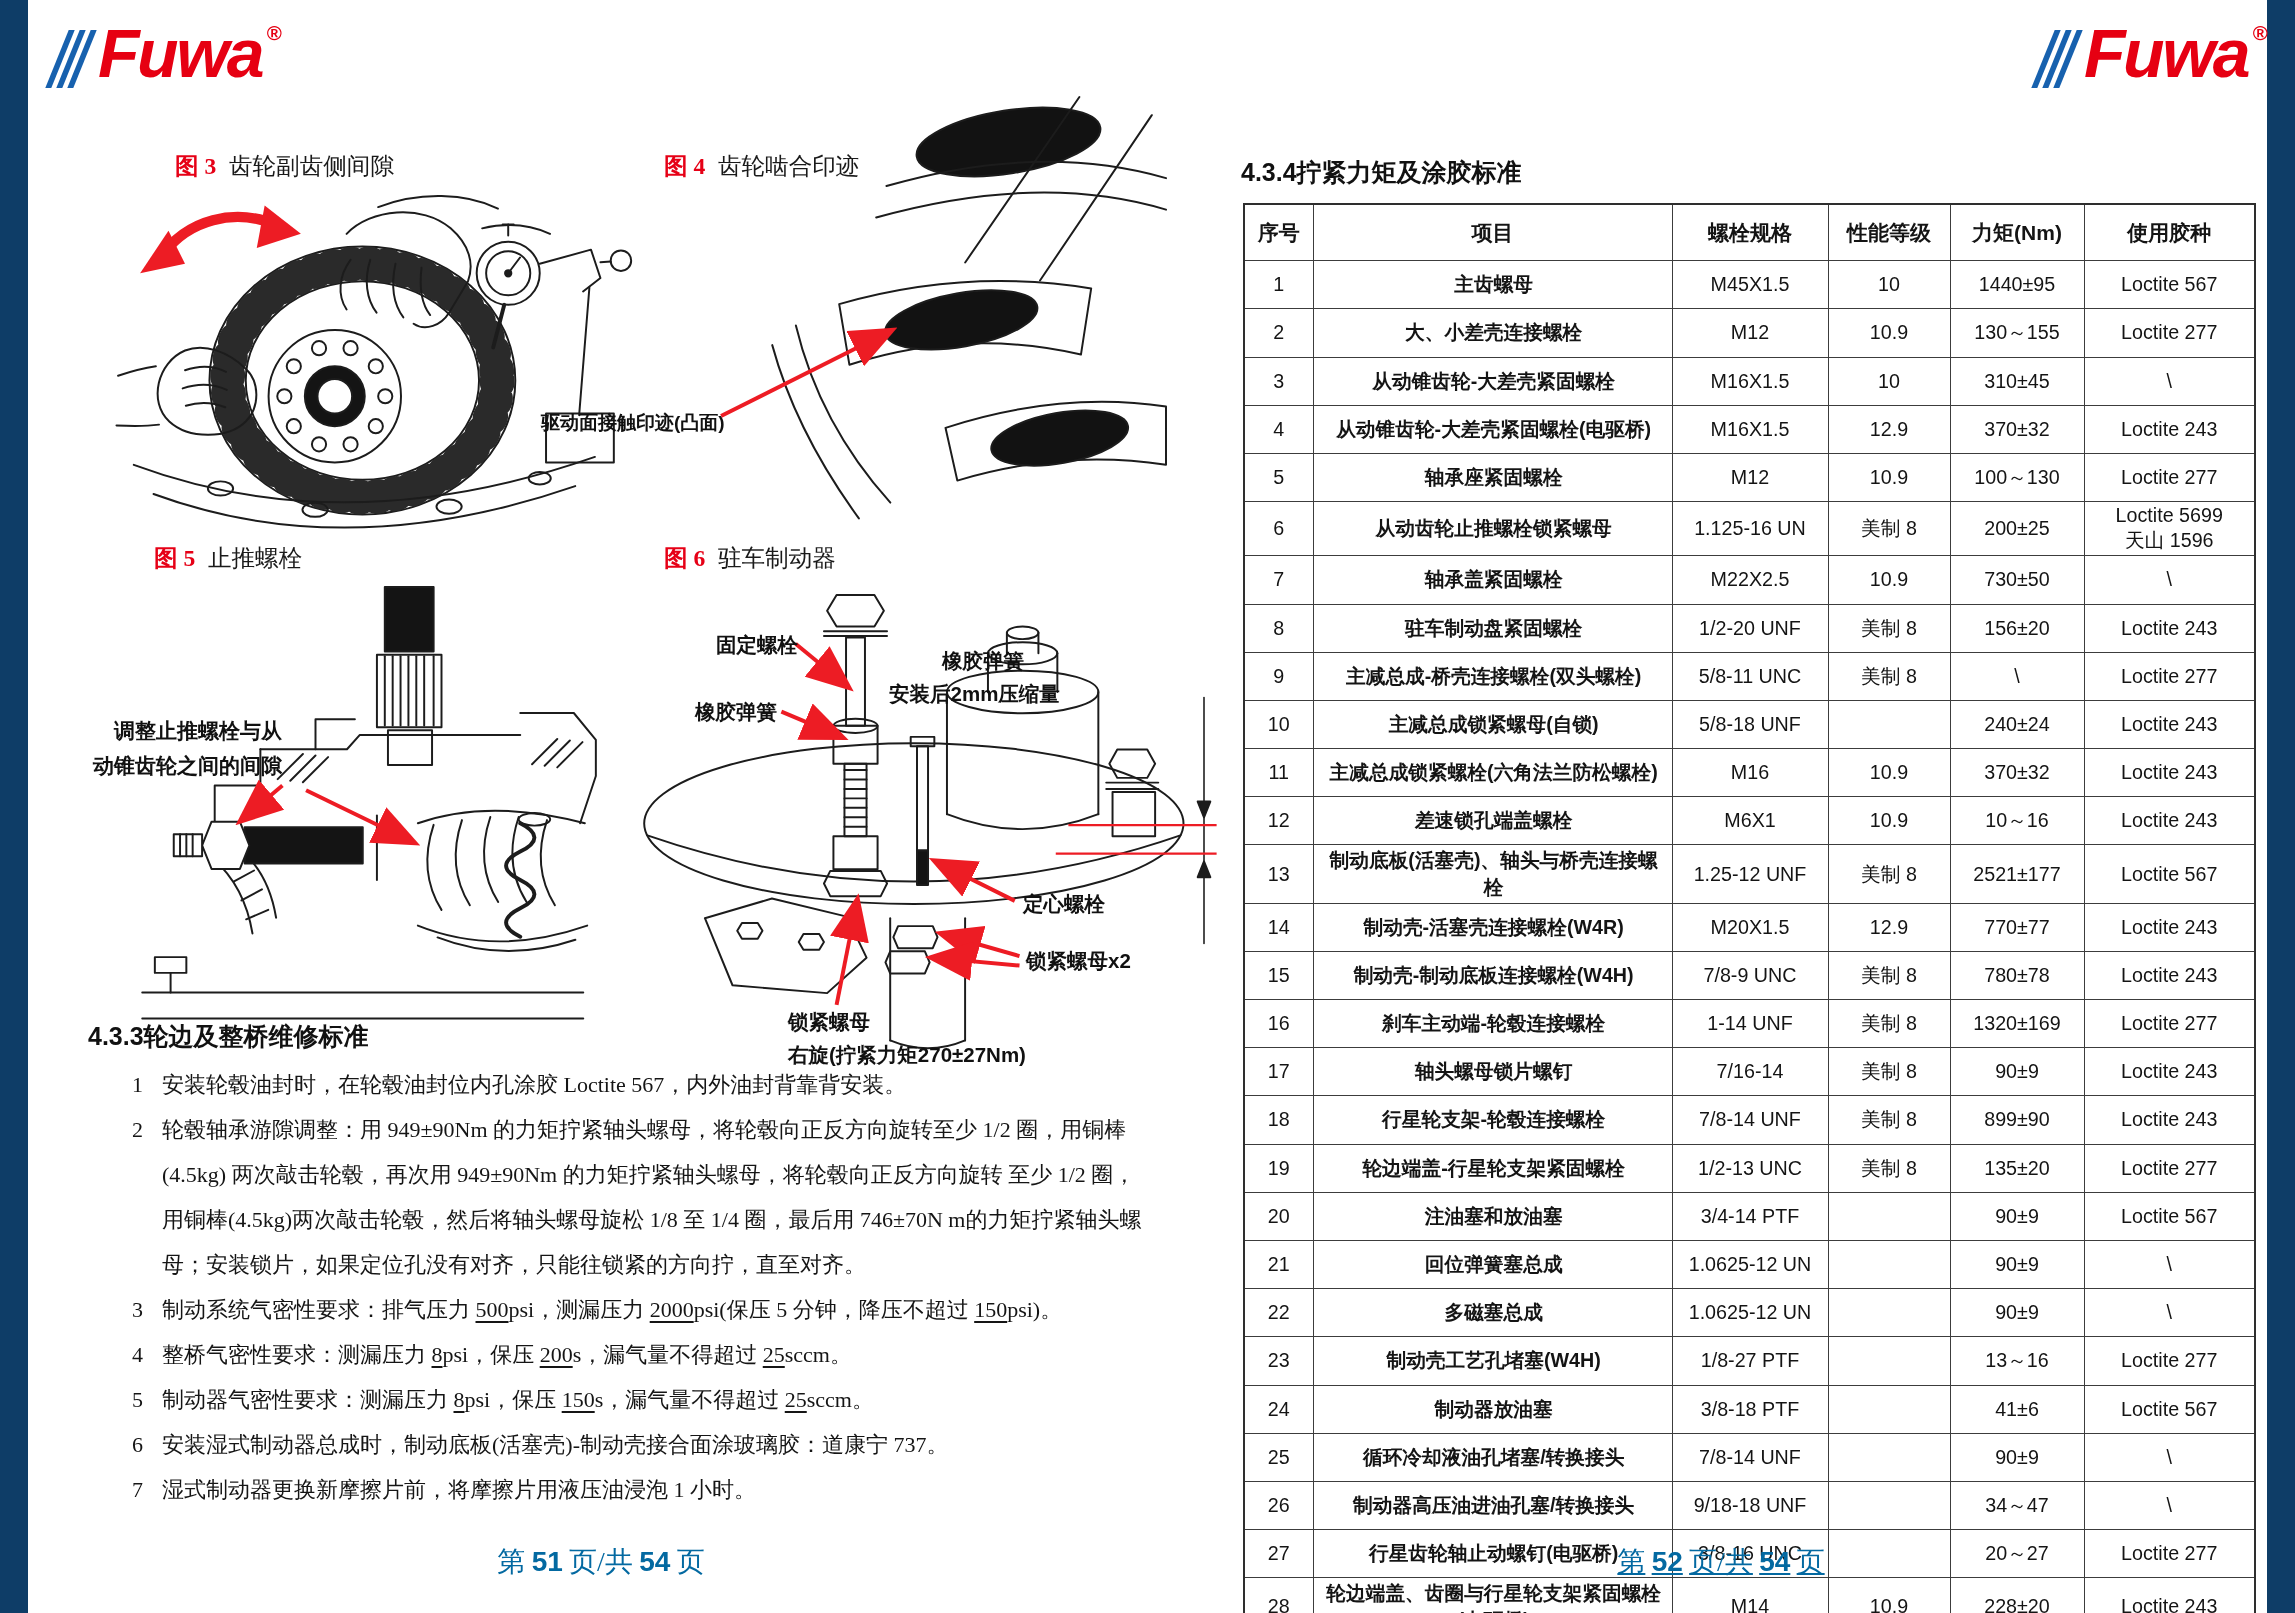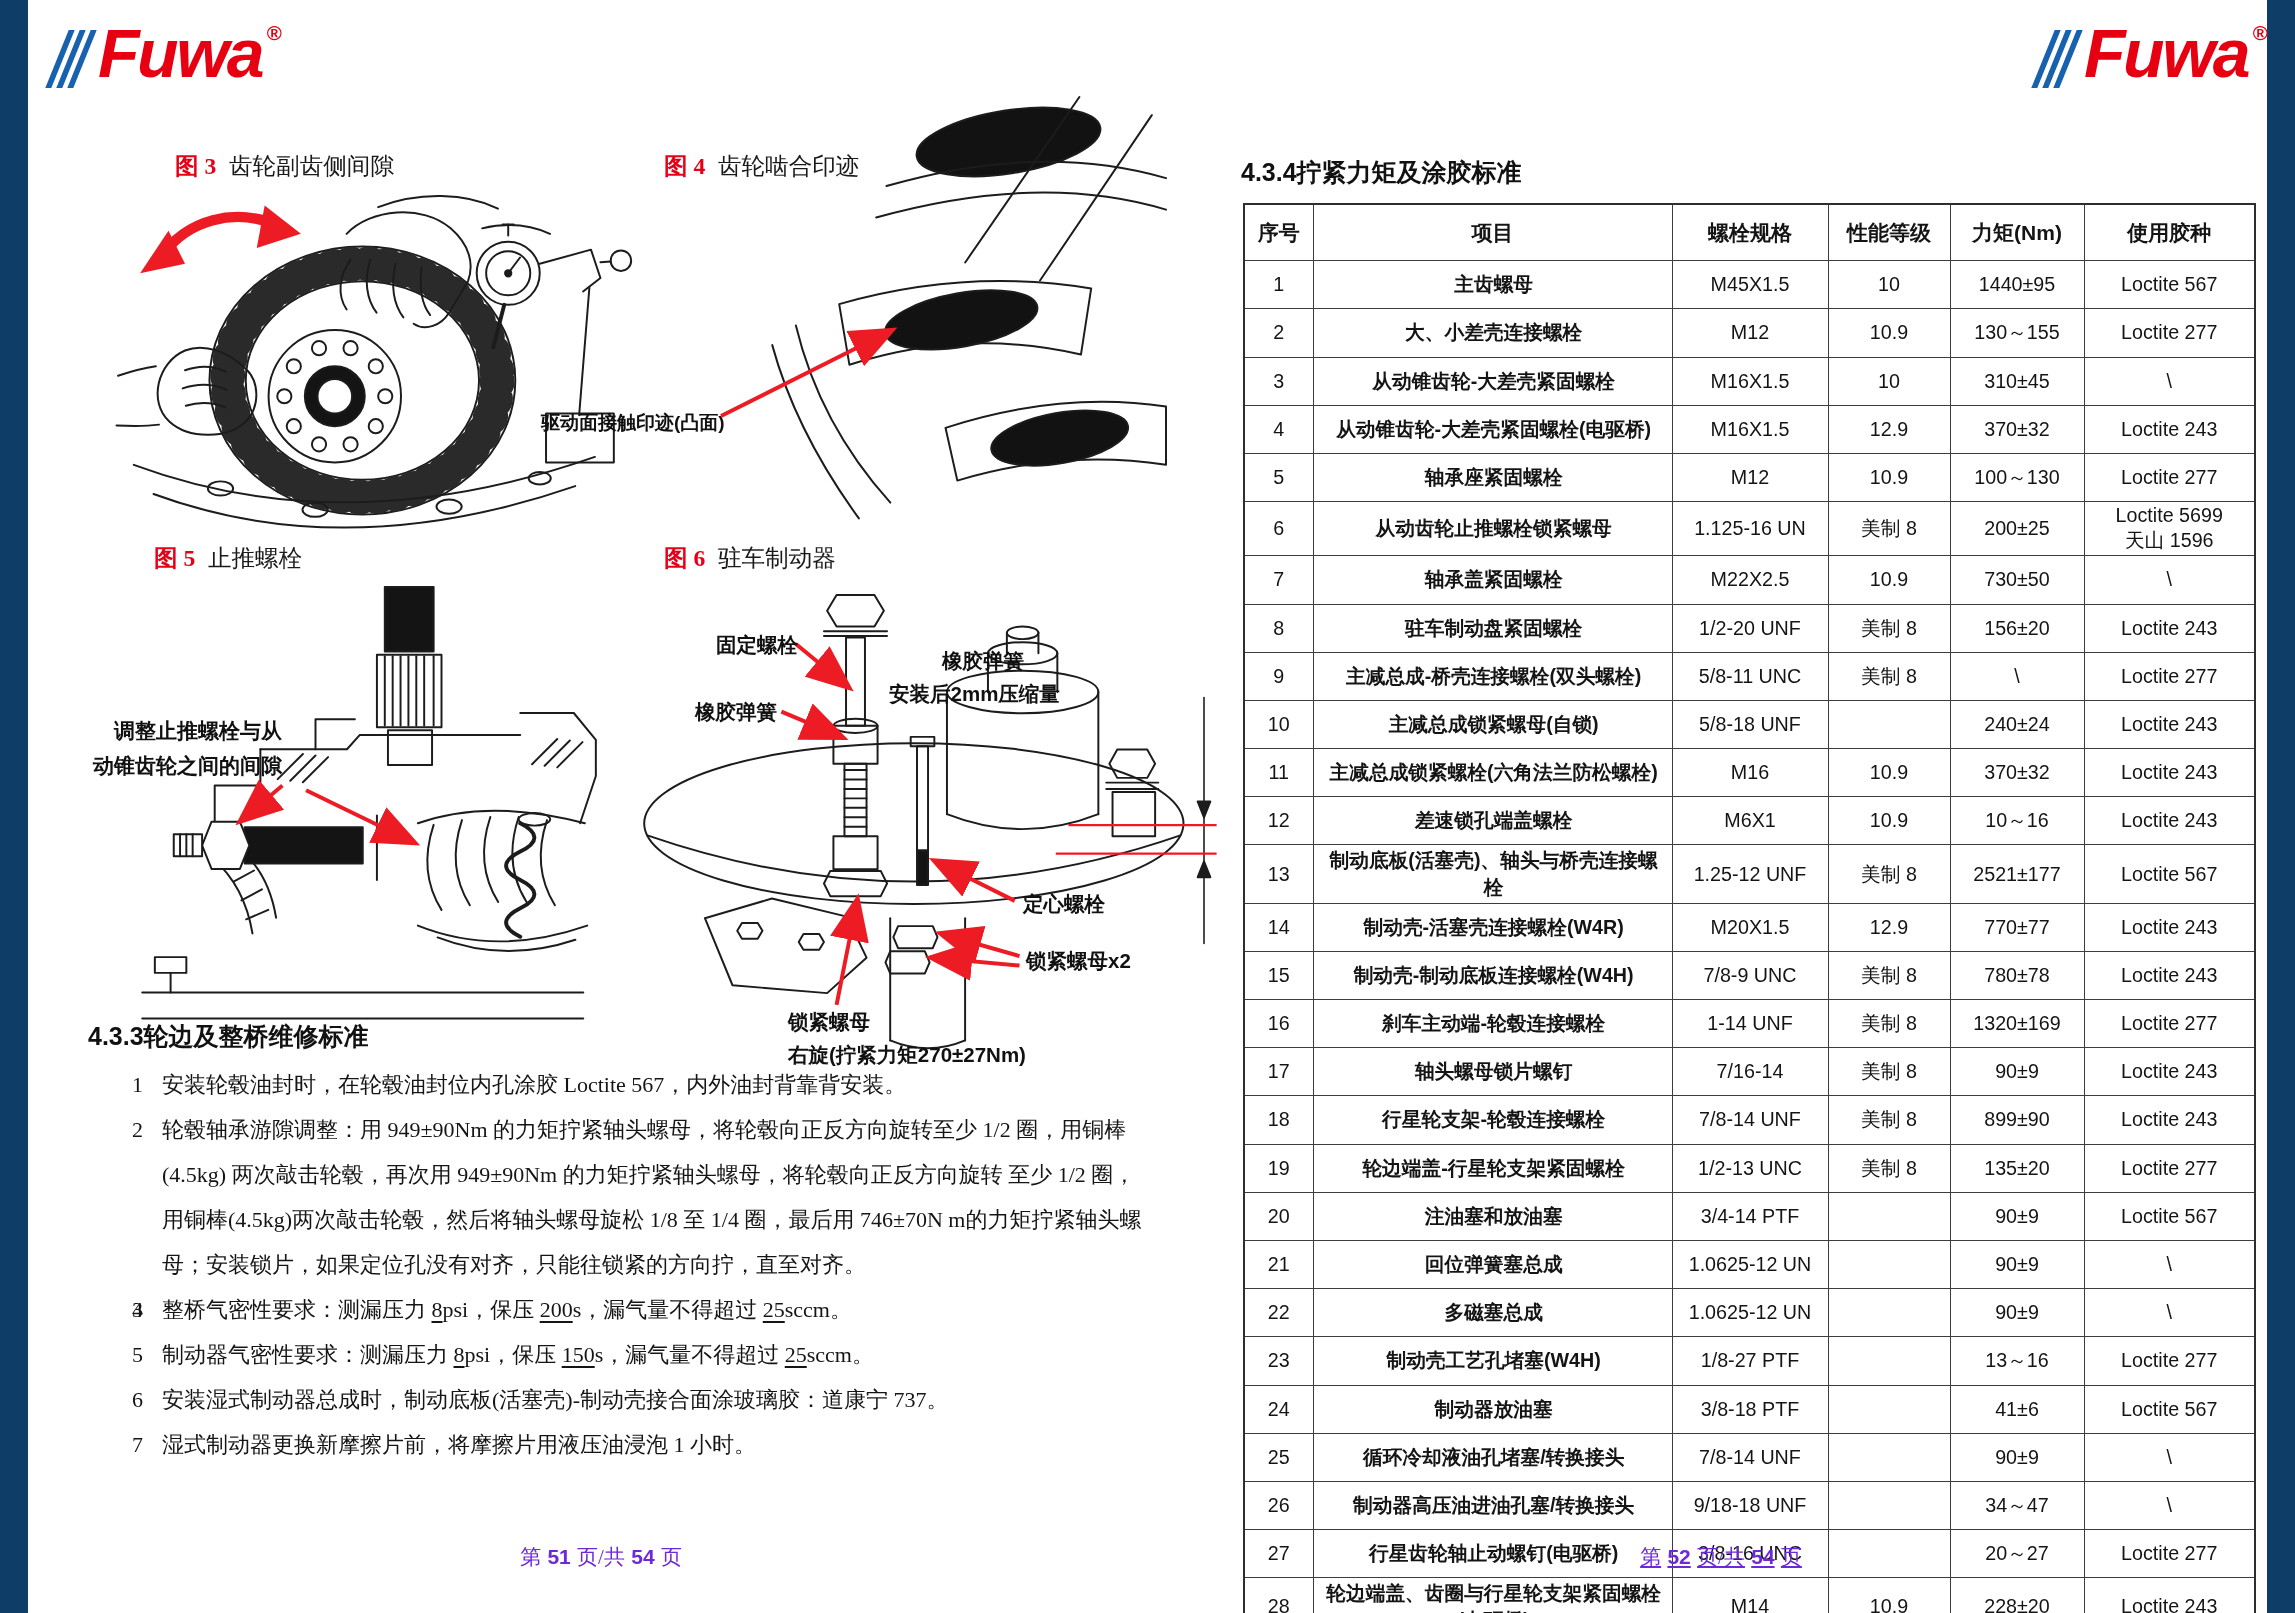--- a/index.html
+++ b/index.html
@@ -34,21 +34,21 @@
   
   .tq-wrap{position:absolute;}
   table.tq{border-collapse:collapse;table-layout:fixed;width:1012px;background:#fff;}
   table.tq th,table.tq td{border:1.2px solid #3c3c3c;text-align:center;vertical-align:middle;
        font-size:19.7px;color:#141414;white-space:pre-line;padding:1.6px 4.7px;}
   table.tq th{height:52px;font-size:21px;font-weight:bold;}
   table.tq td{height:44px;}
   table.tq td.cell-item{text-align:center;padding-left:7px;font-weight:bold;}
   table.tq{border:2px solid #2e2e2e;}
   
-  .footer{position:absolute;font-family:"Liberation Serif",serif;font-size:21px;color:#6d28d9;text-align:center;}
+  .footer{position:absolute;font-family:"Liberation Serif",serif;font-size:28px;color:#0369a1;text-align:center;}
   .footer b{font-family:"Liberation Sans",sans-serif;font-weight:bold;margin:0 6.3px;}
   svg{position:absolute;overflow:visible;}
   .lineart{stroke:#1c1c1c;fill:none;stroke-width:2.5;stroke-linecap:round;stroke-linejoin:round;}
 </style>
 </head>
 <body>
 
 <div class="band left"></div>
 <div class="band right"></div>
 
@@ -296,21 +296,21 @@
   <div class="ann" style="left:1026px;top:946px;">锁紧螺母x2</div>
   <div class="ann" style="left:788px;top:1007px;">锁紧螺母</div>
   <div class="ann" style="left:788px;top:1040px;">右旋(拧紧力矩270±27Nm)</div>
 
   <div class="sec-title" style="left:88px;top:1020px;">
     <span class="num">4.3.3</span><span>轮边及整桥维修标准</span>
   </div>
   <div class="svc-list" style="left:88px;top:1062px;width:1062px;">
       <div class="svc-item"><span class="svc-num">1</span><span class="svc-text"><span>安装轮毂油封时，在轮毂油封位内孔涂胶 Loctite 567，内外油封背靠背安装。</span></span></div>
       <div class="svc-item"><span class="svc-num">2</span><span class="svc-text"><span>轮毂轴承游隙调整：用 949±90Nm 的力矩拧紧轴头螺母，将轮毂向正反方向旋转至少 1/2 圈，用铜棒(4.5kg) 两次敲击轮毂，再次用 949±90Nm 的力矩拧紧轴头螺母，将轮毂向正反方向旋转 至少 1/2 圈，用铜棒(4.5kg)两次敲击轮毂，然后将轴头螺母旋松 1/8 至 1/4 圈，最后用 746±70N m的力矩拧紧轴头螺母；安装锁片，如果定位孔没有对齐，只能往锁紧的方向拧，直至对齐。</span></span></div>
-      <div class="svc-item"><span class="svc-num">3</span></div>
+      <div class="svc-item"><span class="svc-num">3</span><span class="svc-text"><span>制动系统气密性要求：排气压力 </span><span class="u">500</span><span>psi，测漏压力 </span><span class="u">2000</span><span>psi(保压 5 分钟，降压不超过 </span><span class="u">150</span><span>psi)。</span></span></div>
       <div class="svc-item"><span class="svc-num">4</span><span class="svc-text"><span>整桥气密性要求：测漏压力 </span><span class="u">8</span><span>psi，保压 </span><span class="u">200</span><span>s，漏气量不得超过 </span><span class="u">25</span><span>sccm。</span></span></div>
       <div class="svc-item"><span class="svc-num">5</span><span class="svc-text"><span>制动器气密性要求：测漏压力 </span><span class="u">8</span><span>psi，保压 </span><span class="u">150</span><span>s，漏气量不得超过 </span><span class="u">25</span><span>sccm。</span></span></div>
       <div class="svc-item"><span class="svc-num">6</span><span class="svc-text"><span>安装湿式制动器总成时，制动底板(活塞壳)-制动壳接合面涂玻璃胶：道康宁 737。</span></span></div>
       <div class="svc-item"><span class="svc-num">7</span><span class="svc-text"><span>湿式制动器更换新摩擦片前，将摩擦片用液压油浸泡 1 小时。</span></span></div>
     </div>
 
   <div class="footer" style="left:28px;top:1543px;width:1146px;">
     <span>第</span><b>51</b><span>页/共</span><b>54</b><span>页</span>
   </div>
 </div>

